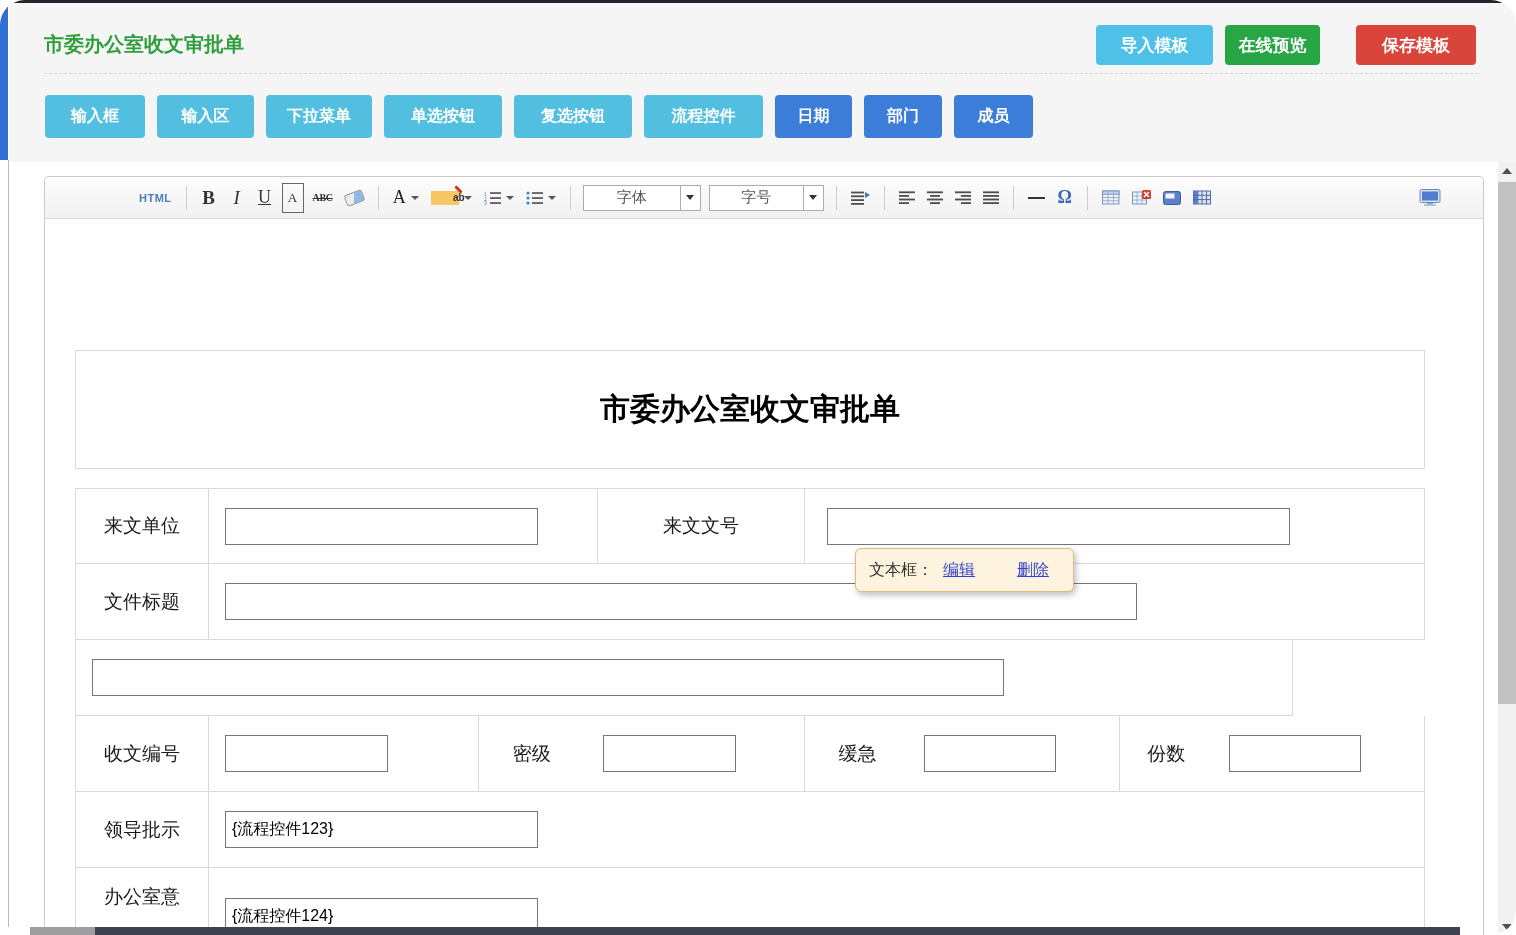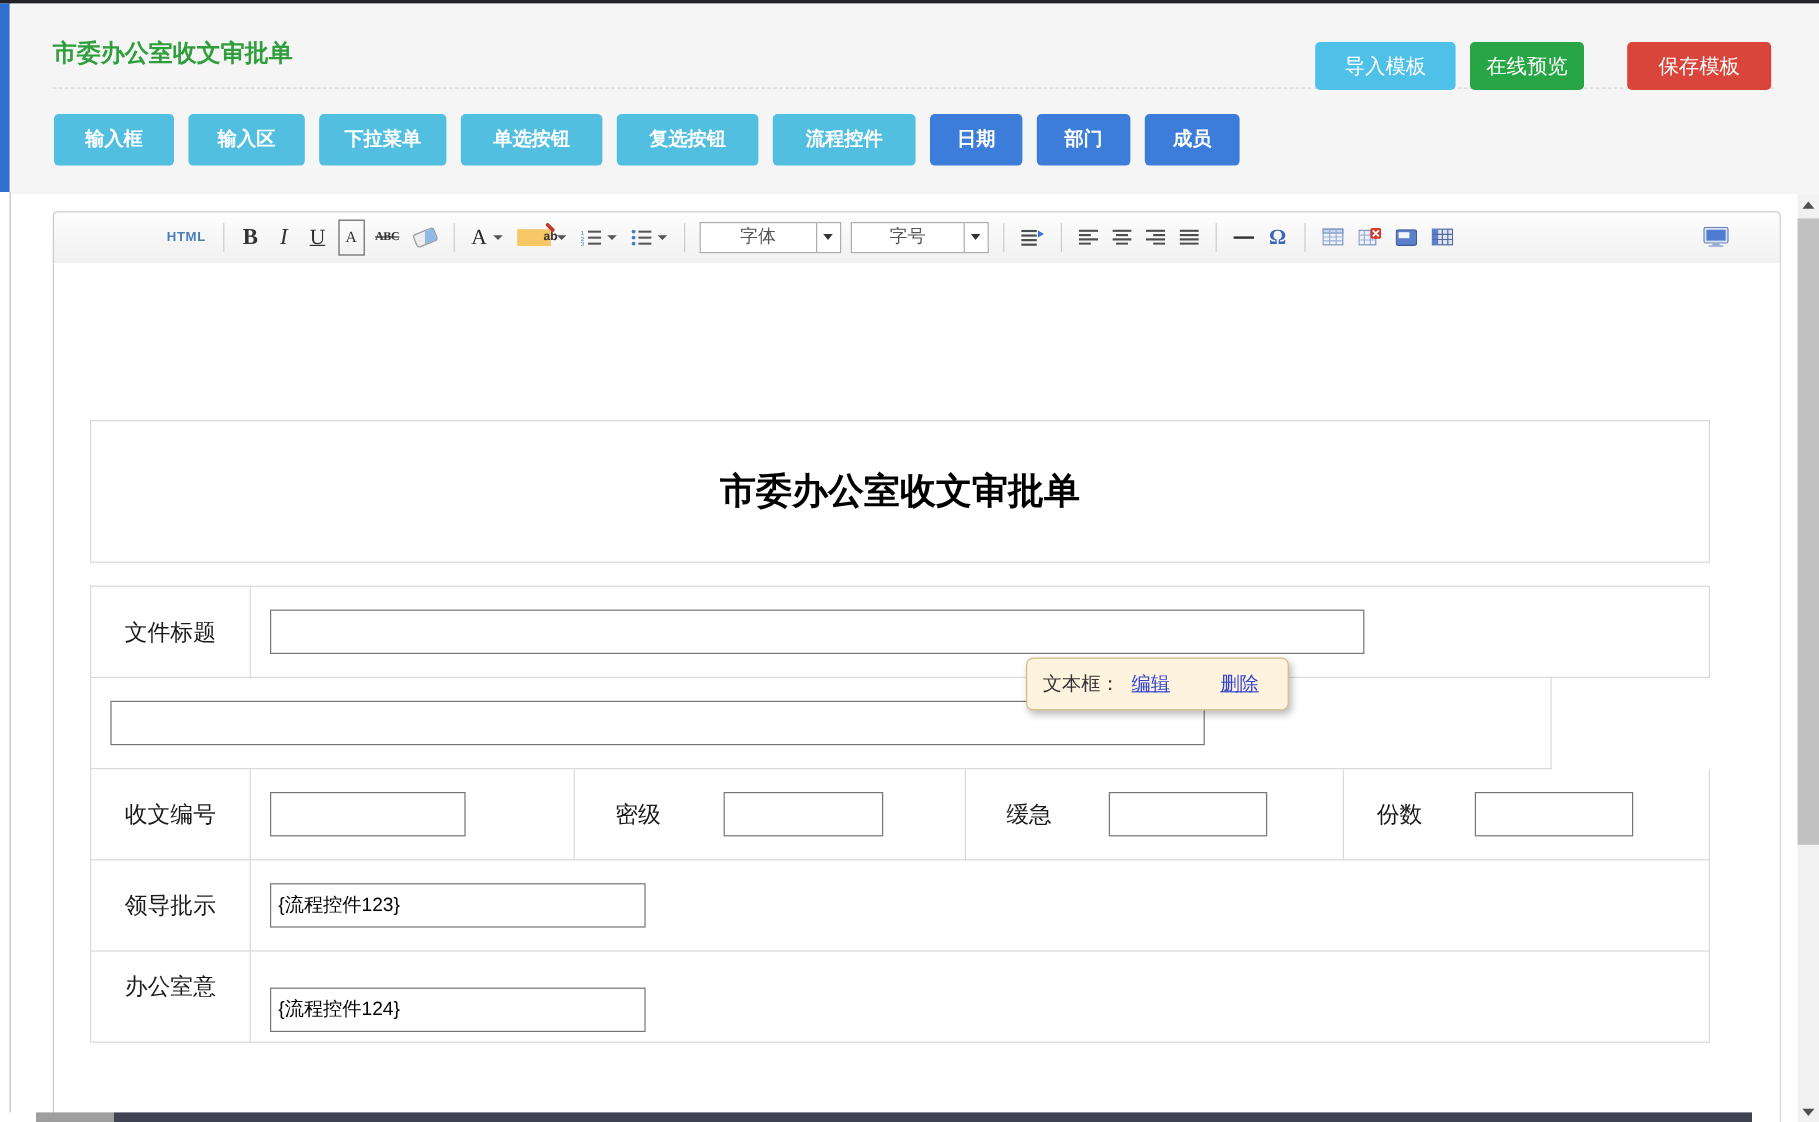--- a/index.html
+++ b/index.html
@@ -1,31 +1,31 @@
 <!DOCTYPE html>
 <html><head>
 <meta charset="utf-8">
 <style>
   * { margin:0; padding:0; box-sizing:border-box; }
   body { font-family:"Liberation Sans","DejaVu Sans",sans-serif; background:#fff; }
-  .screen { position:relative; width:1516px; height:935px; overflow:hidden; background:#fff; }
+  .screen { position:relative; width:1516px; height:935px; overflow:hidden; background:#fff;border-radius:25px; }
 
   
   .top-edge { position:absolute; left:0; top:0; width:1516px; height:3px; background:#23242b; }
   .left-strip { position:absolute; left:0; top:3px; width:8px; height:157px; background:#2e6fd0; }
   .left-border { position:absolute; left:8px; top:160px; width:1px; height:767px; background:#b9b9b9; }
   .bottom-edge { position:absolute; left:95px; top:927px; width:1365px; height:8px; background:#3f4250; }
   .bottom-edge-left { position:absolute; left:30px; top:927px; width:65px; height:8px; background:#9e9e9e; }
 
   
   .header { position:absolute; left:9px; top:3px; width:1507px; height:159px; background:#f5f5f5; }
   .page-title { position:absolute; left:35px; top:28px; font-size:20px; font-weight:bold; color:#2f9e3c; }
   .dashed { position:absolute; left:35px; top:70px; width:1434px; border-top:1px dashed #d6d6d6; }
-  .act { position:absolute; top:32px; height:40px; border:none; border-radius:4px; color:#fff;
-         font-size:17px; font-weight:normal; font-family:inherit; cursor:pointer; }
+  .act { position:absolute; top:22px; height:40px; border:none; border-radius:4px; color:#fff;
+         font-size:17px; font-weight:bold; font-family:inherit; cursor:pointer; }
   .act-import { left:1087px; width:117px; background:#4fc1e9; }
   .act-preview { left:1216px; width:95px; background:#28a545; }
   .act-save { left:1347px; width:120px; background:#d9453b; }
   .comp-row { position:absolute; left:36px; top:92px; display:flex; gap:12px; }
   .comp { height:43px; border:none; border-radius:4px; color:#fff; font-weight:bold; font-size:16px;
           font-family:inherit; cursor:pointer; }
   .comp.light { background:#53bfe0; }
   .comp.dark { background:#3c7dd9; }
 
   
@@ -286,20 +286,30 @@
       </div>
 
       <div class="canvas">
 
         <div class="form-title-box">
           <span>市委办公室收文审批单</span>
         </div>
 
         <div class="ftable">
 
+          <div class="frow" style="height:75px">
+            <div class="fcell flabel" style="width:133px">来文单位</div>
+            <div class="fcell" style="width:389px">
+              <input class="finput" style="margin-left: 16px; width: 313px;">
+            </div>
+            <div class="fcell flabel" style="width:208px">来文文号</div>
+            <div class="fcell" style="width:620px">
+              <input class="finput" style="margin-left: 22px; width: 463px;">
+            </div>
+          </div>
 
           <div class="frow" style="height:76px">
             <div class="fcell flabel" style="width:133px">文件标题</div>
             <div class="fcell" style="width:1217px">
               <input class="finput" style="margin-left: 16px; width: 912px;">
             </div>
           </div>
 
           <div class="frow" style="height:76px">
             <div class="fcell" style="width:1217px">

